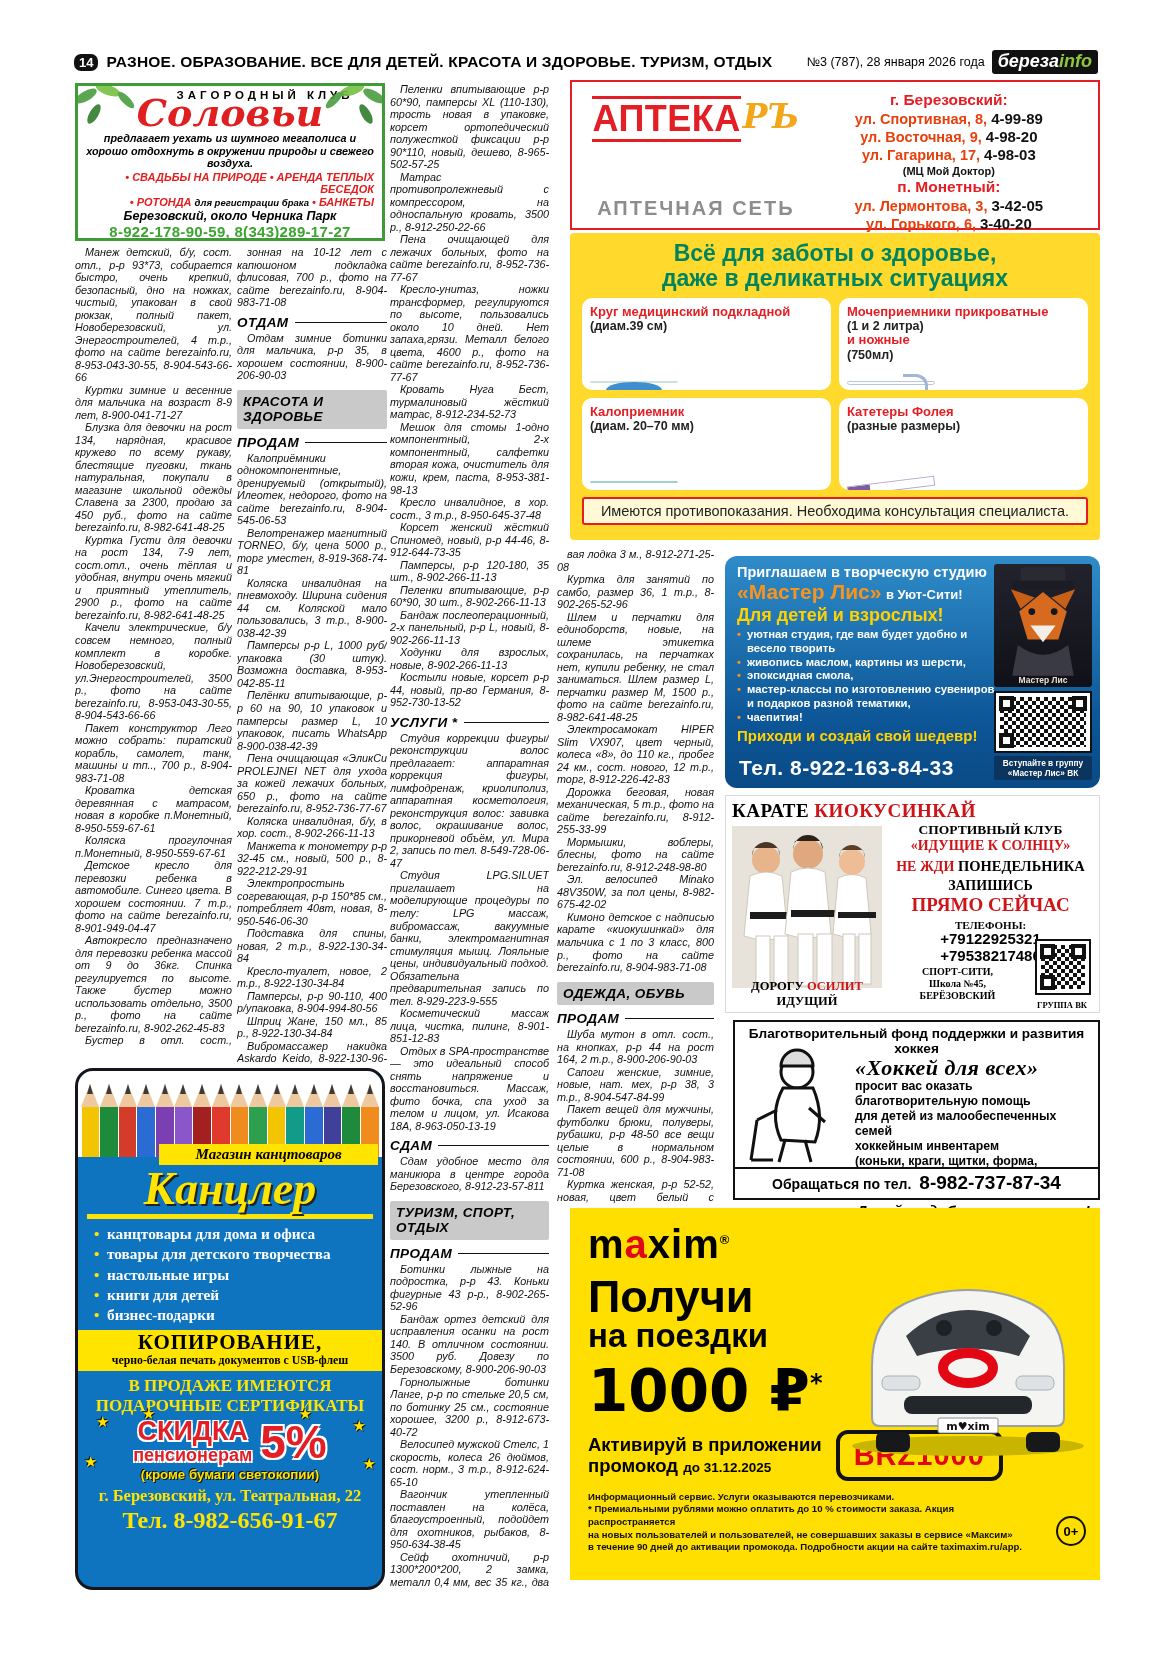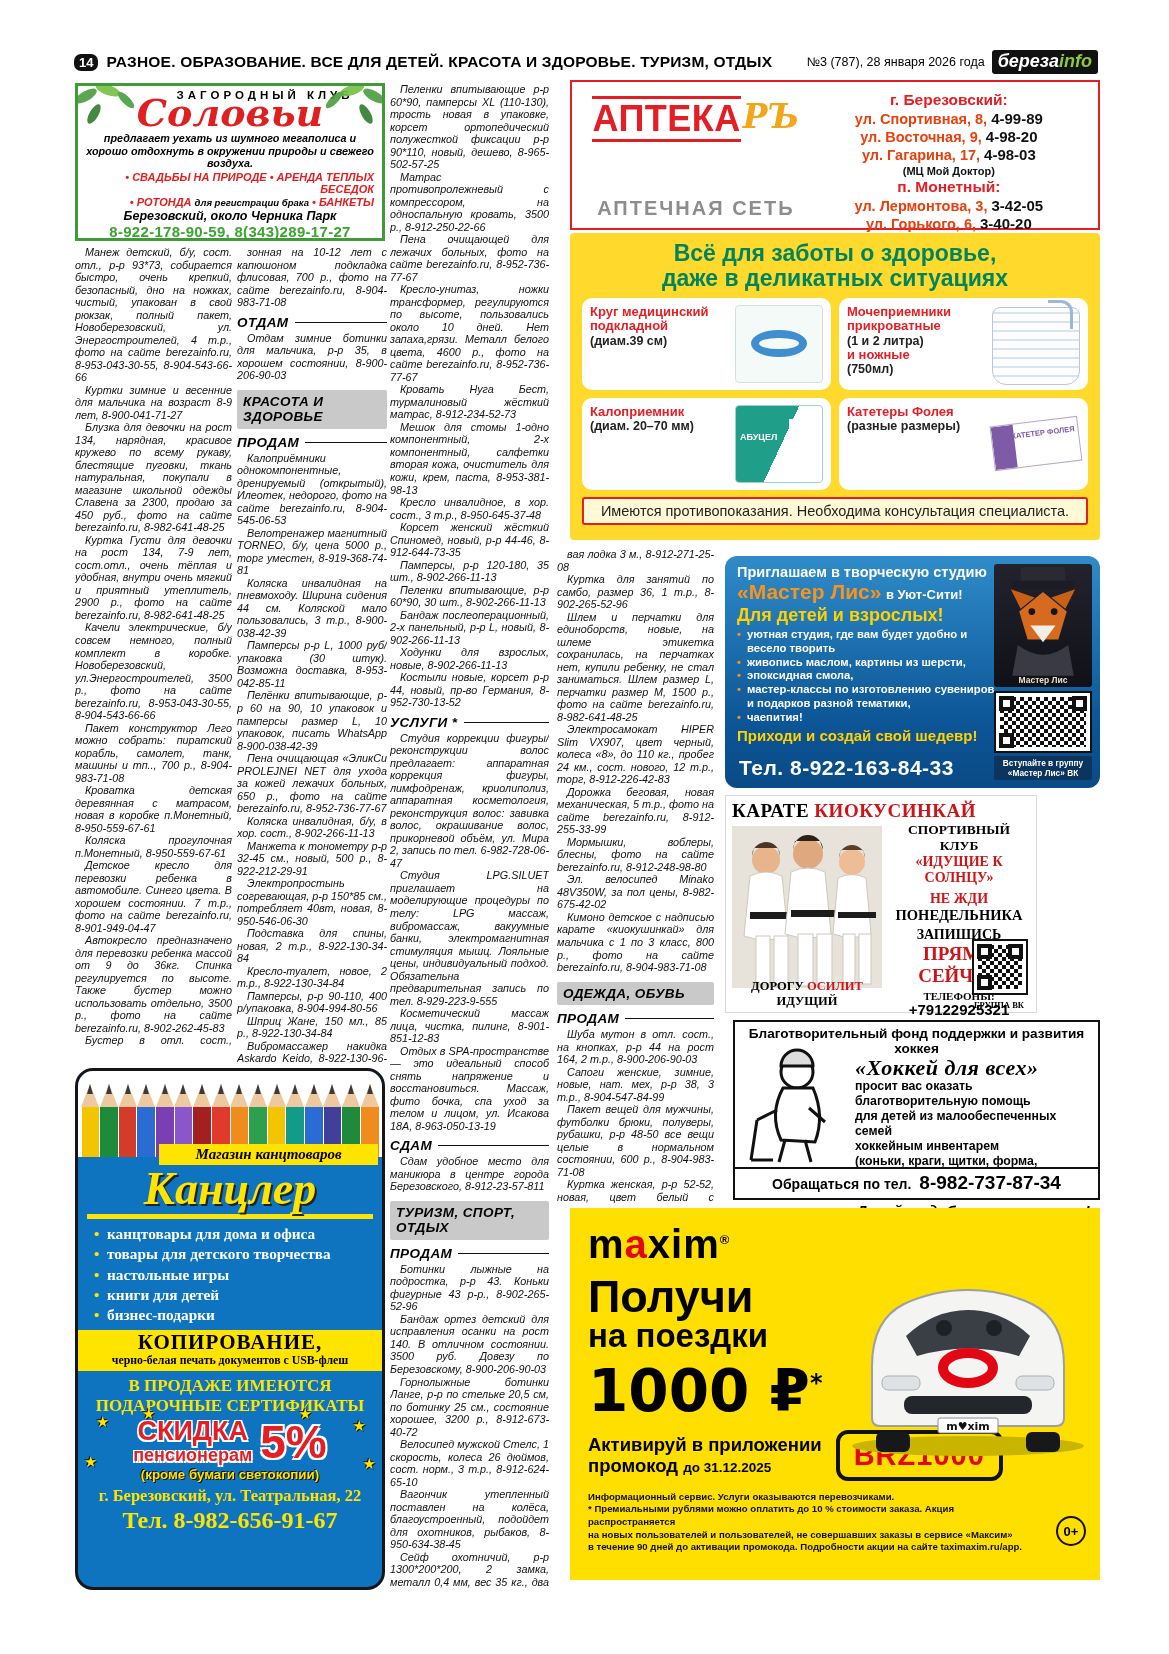--- a/index.html
+++ b/index.html
@@ -49,21 +49,21 @@
 .ap-sub{color:#8d8d8d;font-weight:bold;font-size:20px;letter-spacing:2px;}
 .ap-right{flex:1;text-align:center;font-weight:bold;line-height:1.2;padding-top:1px;}
 .ap-city{color:#e31e24;font-size:15.5px;}
 .ap-line{font-size:14.5px;color:#e8400d;}
 .ap-line b{color:#111;font-size:15px;}
 .ap-note{font-size:11px;color:#111;}
 
 #zdorovye{left:570px;top:233px;width:530px;height:307px;background:#ffd92b;border-radius:4px;padding:8px 12px 6px;}
 .zd-title{color:#00845f;text-align:center;font-weight:bold;font-size:23px;line-height:1.08;}
 .zd-grid{display:grid;grid-template-columns:1fr 1fr;gap:8px;margin-top:7px;}
-.zcard{background:#fff;border-radius:10px;padding:7px 8px;display:flex;gap:5px;height:92px;overflow:hidden;}
+.zcard{background:#fff;border-radius:10px;padding:7px 8px;display:flex;gap:5px;height:92px;overflow:hidden;flex-direction:column;}
 .ztext{flex:1;}
 .zred{color:#e31e24;font-weight:bold;font-size:13px;line-height:1.12;}
 .zblk{font-weight:bold;color:#222;font-size:12.5px;line-height:1.12;}
 .zimg{width:88px;position:relative;flex:none;}
 .zbox1{height:100%;background:#f3faf7;border:1px solid #cfe3da;border-radius:4px;position:relative;}
 .zbox1::after{content:"";position:absolute;inset:32% 18%;border:8px solid #3f8fd0;border-radius:50%;}
 .zbag{height:100%;background:#fdfdfd;border:1px solid #b9c6d8;border-radius:8px 8px 14px 14px;background-image:repeating-linear-gradient(0deg,transparent 0 7px,#d9e4f2 7px 9px);position:relative;margin-top:2px;}
 .zbag::after{content:"";position:absolute;right:6px;top:-8px;width:22px;height:26px;border:3px solid #9fb6d8;border-left:none;border-bottom:none;border-radius:0 12px 0 0;}
 .zabu{height:100%;background:linear-gradient(115deg,#1f9e8a 0 52%,#fff 52%);border:1px solid #9fd2c8;border-radius:4px;position:relative;overflow:hidden;}
 .zabu .lbl{position:absolute;left:4px;top:26px;color:#fff;font-weight:bold;font-size:9px;}
@@ -82,21 +82,21 @@
 .ml-ul li{font-size:11.3px;font-weight:bold;line-height:1.22;padding-left:10px;position:relative;}
 .ml-ul li::before{content:"•";color:#f7941d;position:absolute;left:0;}
 .ml-cta{color:#ffd200;font-weight:bold;font-size:15px;margin-top:3px;}
 .ml-phone{position:absolute;left:14px;bottom:8px;font-weight:bold;font-size:21px;letter-spacing:.5px;}
 .ml-panel{position:absolute;right:8px;top:8px;bottom:8px;width:98px;display:flex;flex-direction:column;}
 .ml-fox{flex:1;background:linear-gradient(180deg,#23232e,#101018);border-radius:3px;position:relative;overflow:hidden;}
 .ml-foxcap{position:absolute;bottom:2px;width:100%;text-align:center;color:#e9e2d2;font-size:8.5px;font-weight:bold;}
 .ml-qr{height:62px;margin-top:4px;}
 .ml-vk{font-size:8.3px;font-weight:bold;text-align:center;background:#0b355e;padding:2px 1px;margin-top:3px;border-radius:2px;}
 
-#karate{left:725px;top:795px;width:312px;height:218px;background:#fff;border:1px solid #d9d9d9;padding:4px 6px;font-family:"Liberation Serif",serif;}
+#karate{left:725px;top:795px;width:375px;height:218px;background:#fff;border:1px solid #d9d9d9;padding:4px 6px;font-family:"Liberation Serif",serif;}
 .ka-title{font-weight:bold;font-size:19px;letter-spacing:.5px;}
 .red{color:#cf1418;}
 .ka-photo{position:absolute;left:6px;top:30px;width:150px;height:162px;background:#e7e2da;overflow:hidden;}
 .ka-right{position:absolute;left:162px;right:6px;top:26px;text-align:center;}
 .ka-club1{font-weight:bold;font-size:13.5px;}
 .ka-club2{color:#cf1418;font-weight:bold;font-size:14px;}
 .ka-sl{margin-top:4px;font-weight:bold;font-size:14.5px;}
 .ka-sl .red{font-size:14px;}
 .ka-z{font-weight:bold;font-size:14px;margin-top:3px;}
 .ka-now{color:#cf1418;font-weight:bold;font-size:19px;}
@@ -246,21 +246,21 @@
     <p class="listing">Кресло инвалидное, в хор. сост., 3 т.р., 8-950-645-37-48</p>
     <p class="listing">Корсет женский жёсткий Спиномед, новый, р-р 44-46, 8-912-644-73-35</p>
     <p class="listing">Памперсы, р-р 120-180, 35 шт., 8-902-266-11-13</p>
     <p class="listing">Пеленки впитывающие, р-р 60*90, 30 шт., 8-902-266-11-13</p>
     <p class="listing">Бандаж послеоперационный, 2-х панельный, р-р L, новый, 8-902-266-11-13</p>
     <p class="listing">Ходунки для взрослых, новые, 8-902-266-11-13</p>
     <p class="listing">Костыли новые, корсет р-р 44, новый, пр-во Германия, 8-952-730-13-52</p>
     <div class="sec2">
       <span>УСЛУГИ *</span>
     </div>
-    <p class="listing">Студия коррекции фигуры/реконструкции волос предлагает: аппаратная коррекция фигуры, лимфодренаж, криолиполиз, аппаратная косметология, реконструкция волос: завивка волос, окрашивание волос, прикорневой объём, ул. Мира 2, запись по тел. 6-982-728-06-47</p>
+    <p class="listing">Студия коррекции фигуры/реконструкции волос предлагает: аппаратная коррекция фигуры, лимфодренаж, криолиполиз, аппаратная косметология, реконструкция волос: завивка волос, окрашивание волос, прикорневой объём, ул. Мира 2, запись по тел. 8-549-728-06-47</p>
     <p class="listing">Студия LPG.SILUET приглашает на моделирующие процедуры по телу: LPG массаж, вибромассаж, вакуумные банки, электромагнитная стимуляция мышц. Лояльные цены, индивидуальный подход. Обязательна предварительная запись по тел. 8-929-223-9-555</p>
     <p class="listing">Косметический массаж лица, чистка, пилинг, 8-901-851-12-83</p>
     <p class="listing">Отдых в SPA-пространстве — это идеальный способ снять напряжение и восстановиться. Массаж, фито бочка, спа уход за телом и лицом, ул. Исакова 18А, 8-963-050-13-19</p>
     <div class="sec2">
       <span>СДАМ</span>
     </div>
     <p class="listing">Сдам удобное место для маникюра в центре города Березовского, 8-912-23-57-811</p>
     <div class="sec1">ТУРИЗМ, СПОРТ, ОТДЫХ</div>
     <div class="sec2">
       <span>ПРОДАМ</span>

